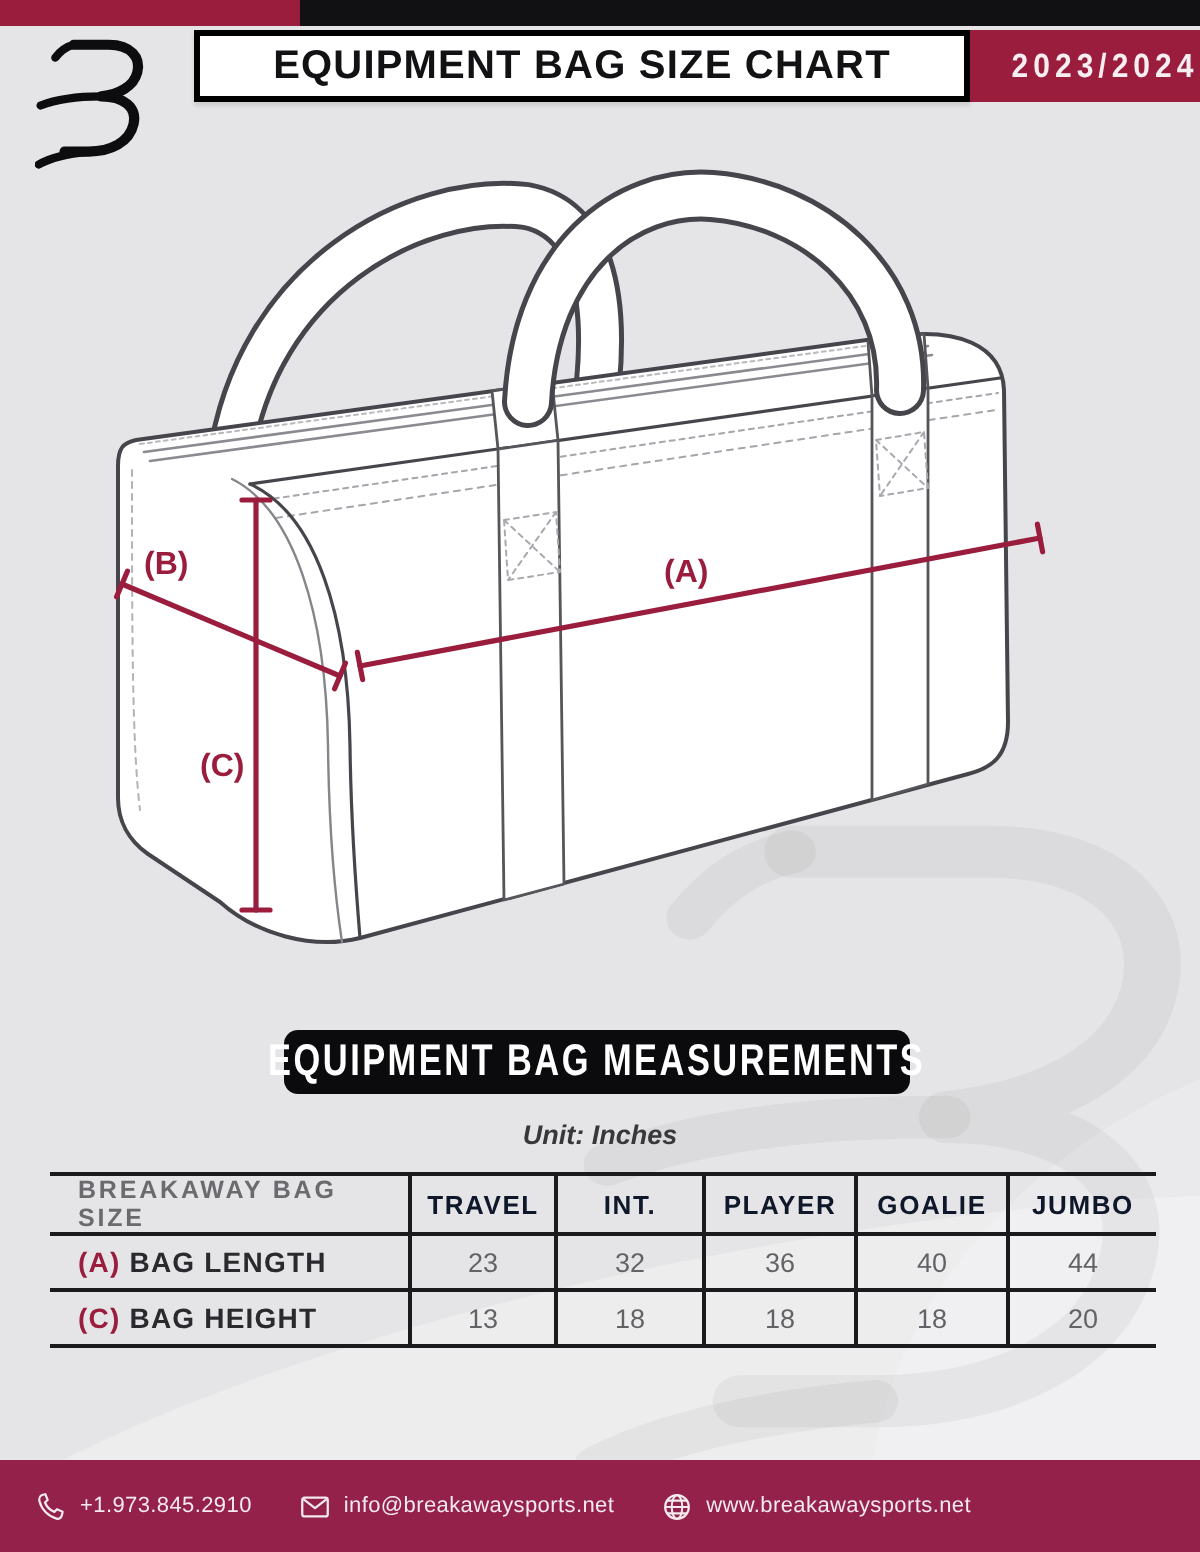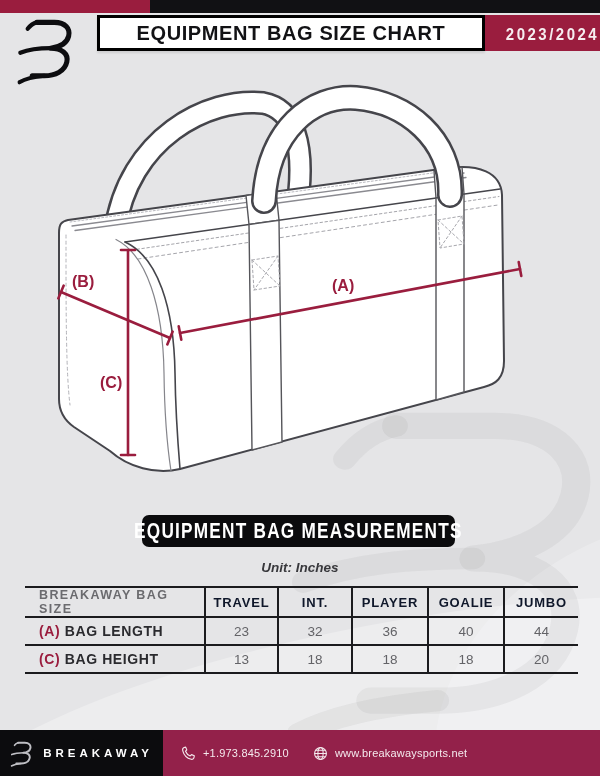--- a/index.html
+++ b/index.html
@@ -194,32 +194,33 @@
       <td class="td-val vline">13</td>
       <td class="td-val vline">18</td>
       <td class="td-val vline">18</td>
       <td class="td-val vline">18</td>
       <td class="td-val vline">20</td>
     </tr>
   </tbody>
     </table>
 
   <div class="footer">
-    <div class="brand-box">
-      <svg class="mark" viewBox="0 0 64 76">
-          <use href="#logo-b"></use>
-        </svg>
-      <span class="brand-name">BREAKAWAY</span>
-    </div>
     <div class="contacts">
       <div class="contact">
         <svg viewBox="0 0 16 16">
           <path d="M3.2 1.6 L5 1.2 L6.2 4.2 L4.8 5.6 C5.6 7.7 7.6 9.7 9.8 10.6 L11.2 9.2 L14.2 10.5 L13.8 12.4 C13.5 13.8 12.2 14.6 10.9 14.2 C6.6 13 3 9.4 1.9 5.1 C1.5 3.7 2.1 2.1 3.2 1.6 Z" fill="none" stroke="#f4e9ed" stroke-width="1.2" stroke-linejoin="round"></path>
         </svg>
         <span>+1.973.845.2910</span>
+      </div>
+      <div class="contact">
+        <svg viewBox="0 0 16 16">
+          <rect x="1.2" y="3" width="13.6" height="10" rx="1.2" fill="none" stroke="#f4e9ed" stroke-width="1.2"></rect>
+          <path d="M1.8 3.8 L8 8.6 L14.2 3.8" fill="none" stroke="#f4e9ed" stroke-width="1.2" stroke-linejoin="round"></path>
+        </svg>
+        <span>info@breakawaysports.net</span>
       </div>
       <div class="contact">
         <svg viewBox="0 0 16 16">
           <circle cx="8" cy="8" r="6.3" fill="none" stroke="#f4e9ed" stroke-width="1.2"></circle>
           <ellipse cx="8" cy="8" rx="2.8" ry="6.3" fill="none" stroke="#f4e9ed" stroke-width="1.1"></ellipse>
           <path d="M1.7 8 L14.3 8 M2.6 4.6 L13.4 4.6 M2.6 11.4 L13.4 11.4" stroke="#f4e9ed" stroke-width="1.1" fill="none"></path>
         </svg>
         <span>www.breakawaysports.net</span>
       </div>
     </div>

